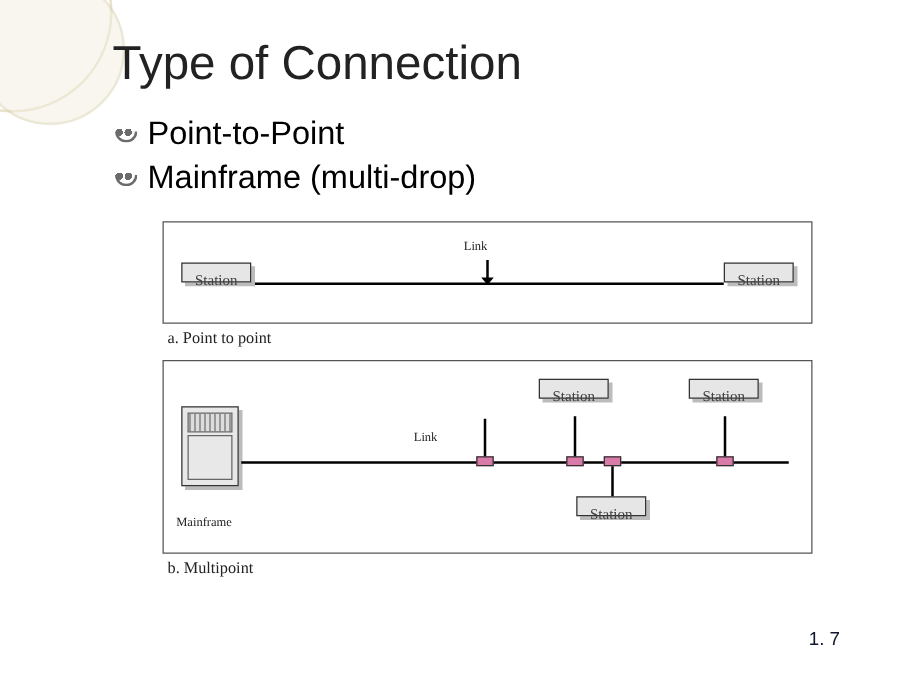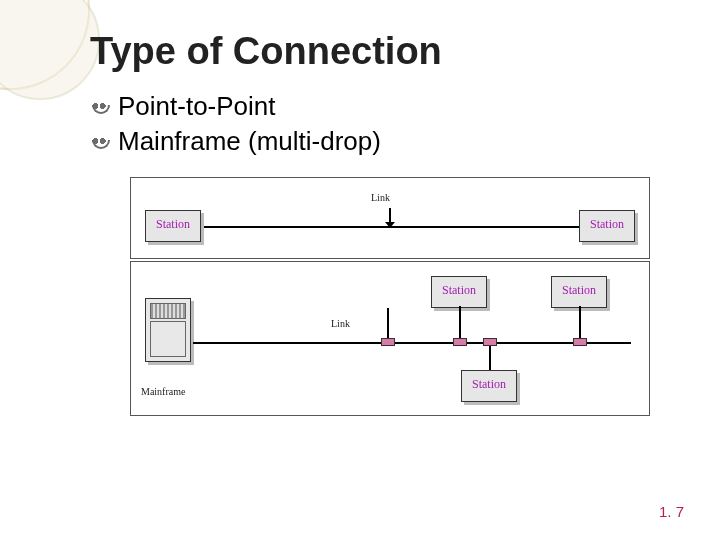--- a/index.html
+++ b/index.html
@@ -35,21 +35,21 @@
   }
   .slide {
     position: absolute;
     inset: 0;
     padding: 30px 50px 20px 90px;
   }
   .title {
     font-size: 38px;
     color: #222;
     margin-bottom: 18px;
-    font-weight: 700;
+    font-weight: 400;
   }
   .bullet-list { list-style: none; }
   .bullet-list li {
     font-size: 26px;
     color: #000000;
     margin-bottom: 4px;
     position: relative;
     padding-left: 28px;
   }
   .bullet-list li::before {
@@ -93,22 +93,22 @@
 
   
   .station {
     position: absolute;
     border: 1px solid #333;
     background: #e6e6e6;
     box-shadow: 3px 3px 0 #bcbcbc;
     font-size: 12px;
     text-align: center;
     padding-top: 6px;
-    color: #a21caf;
-    width: 56px; height: 32px;
+    color: #404040;
+    width: 56px; height: 16px;
   }
   .label {
     position: absolute;
     font-size: 10px;
     color: #222;
   }
   .link-line {
     position: absolute;
     background: #000;
     height: 2px;
@@ -144,24 +144,24 @@
   .mainframe::after {
     content: "";
     position: absolute;
     bottom: 4px; left: 4px; right: 4px;
     height: 34px;
     border: 1px solid #666;
   }
 
   .pagenum {
     position: absolute;
-    right: 36px;
+    right: 48px;
     bottom: 20px;
     font-size: 15px;
-    color: #be185d;
+    color: #0f172a;
   }
 </style>
 </head>
 <body>
 
 <div class="corner">
   <div class="c1"></div>
   <div class="c2"></div>
 </div>
 
@@ -178,20 +178,21 @@
 
     <div class="panel panel-a">
       <div class="link-line" style="left:70px; right:70px; top:48px;"></div>
       <div class="label" style="left:240px; top:14px;">Link</div>
       <div class="link-line-v" style="left:258px; top:30px; height:18px;"></div>
 
       <div style="position:absolute;left:254px;top:44px;border-left:5px solid transparent;border-right:5px solid transparent;border-top:6px solid #000;"></div>
       <div class="station" style="left:14px; top:32px;">Station</div>
       <div class="station" style="right:14px; top:32px;">Station</div>
     </div>
+    <div class="caption">a. Point to point</div>
 
     <div class="panel panel-b">
       <div class="mainframe" style="left:14px; top:36px;"></div>
       <div class="label" style="left:10px; top:124px;">Mainframe</div>
 
       <div class="link-line" style="left:62px; right:18px; top:80px;"></div>
 
       <div class="label" style="left:200px; top:56px;">Link</div>
 
       <div class="tap" style="left:250px; top:76px;"></div>
@@ -201,18 +202,19 @@
       <div class="link-line-v" style="left:328px; top:44px; height:32px;"></div>
 
       <div class="station" style="left:420px; top:14px;">Station</div>
       <div class="tap" style="left:442px; top:76px;"></div>
       <div class="link-line-v" style="left:448px; top:44px; height:32px;"></div>
 
       <div class="station" style="left:330px; top:108px;">Station</div>
       <div class="tap" style="left:352px; top:76px;"></div>
       <div class="link-line-v" style="left:358px; top:84px; height:24px;"></div>
     </div>
+    <div class="caption">b. Multipoint</div>
 
   </div>
 
 </div>
 
 <div class="pagenum">1. 7</div>
 
 </body></html>

